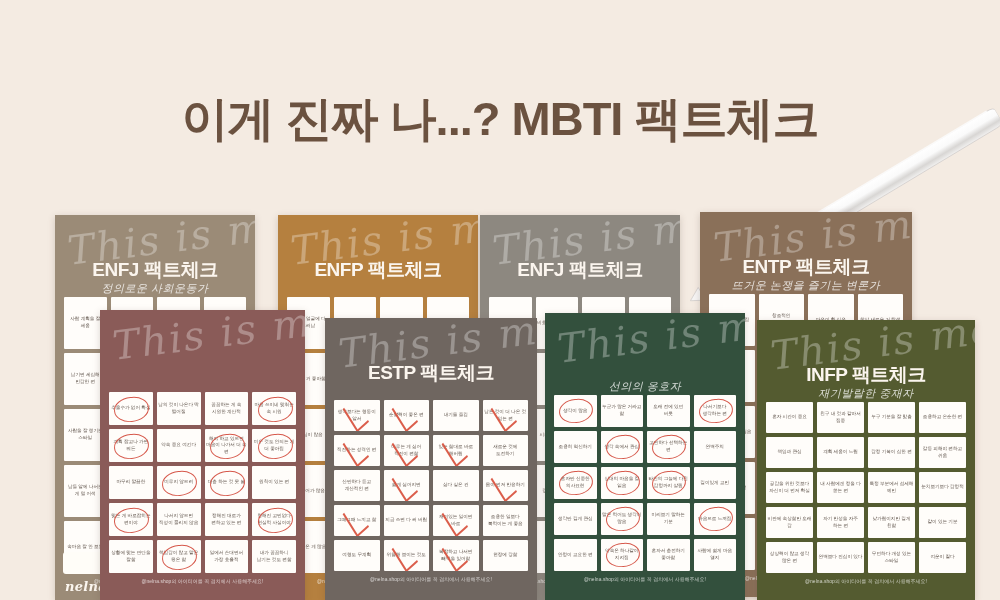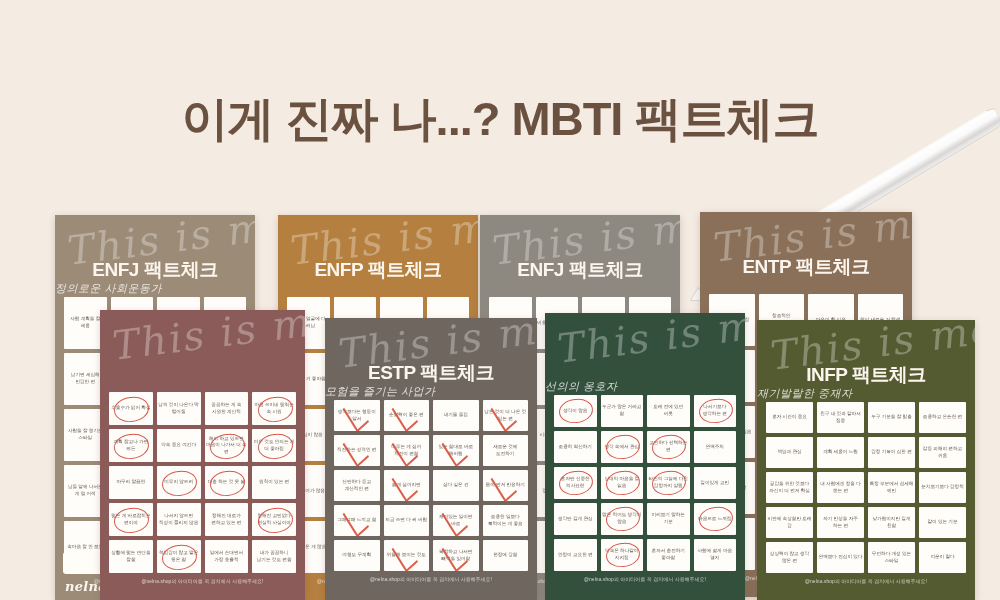--- a/index.html
+++ b/index.html
@@ -43,20 +43,21 @@
   }
   .card-title{
     position:absolute;left:0;top:42px;width:100%;
     text-align:center;
     font-size:19px;font-weight:bold;letter-spacing:-.5px;
     color:#FBF5EE;
     white-space:nowrap;
   }
   .card-sub{
     position:absolute;left:0;top:66px;width:100%;
+    text-align:center;
     font-size:11px;
     font-style:italic;
     letter-spacing:.5px;
     color:rgba(255,255,255,.78);
     white-space:nowrap;
   }
 
   
   .grid{
     display:grid;
@@ -341,20 +342,21 @@
         <div class="cell" style="height: 52px;">
           <span>단호한 편</span>
         </div>
       </div>
       <div class="card-foot">@nelna.shop의 아이디어를 꼭 겹치에서 사용해주세요!</div>
     </div>
     <div class="card" style="left: 700px; top: 212px; width: 212px; height: 385px; z-index: 4; background: rgb(138, 112, 89);">
       <div class="card-head">
         <div class="watermark">This is me!</div>
         <div class="card-title">ENTP 팩트체크</div>
+        <div class="card-sub">뜨거운 논쟁을 즐기는 변론가</div>
       </div>
       <div class="grid">
         <div class="cell" style="height: 52px;">
           <span>말싸움하면 안 짐</span>
         </div>
         <div class="cell" style="height: 52px;">
           <span>창조적인 아이디어뱅크</span>
         </div>
         <div class="cell" style="height: 52px;">
           <span>마음이 확 식음</span>
@@ -478,21 +480,20 @@
         <div class="cell" style="height: 33px;">
           <span>내가 꼼꼼하니 남기는 것도 편함</span>
         </div>
       </div>
       <div class="card-foot">@nelna.shop의 아이디어를 꼭 겹치에서 사용해주세요!</div>
     </div>
     <div class="card" style="left: 325px; top: 318px; width: 212px; height: 282px; z-index: 6; background: rgb(111, 102, 96);">
       <div class="card-head">
         <div class="watermark">This is me!</div>
         <div class="card-title">ESTP 팩트체크</div>
-        <div class="card-sub">모험을 즐기는 사업가</div>
       </div>
       <div class="grid">
         <div class="cell mark-check" style="height: 31px;">
           <span>생각보다는 행동이 앞서</span>
         </div>
         <div class="cell mark-check" style="height: 31px;">
           <span>순발력이 좋은 편</span>
         </div>
         <div class="cell" style="height: 31px;">
           <span>내기를 즐김</span>

